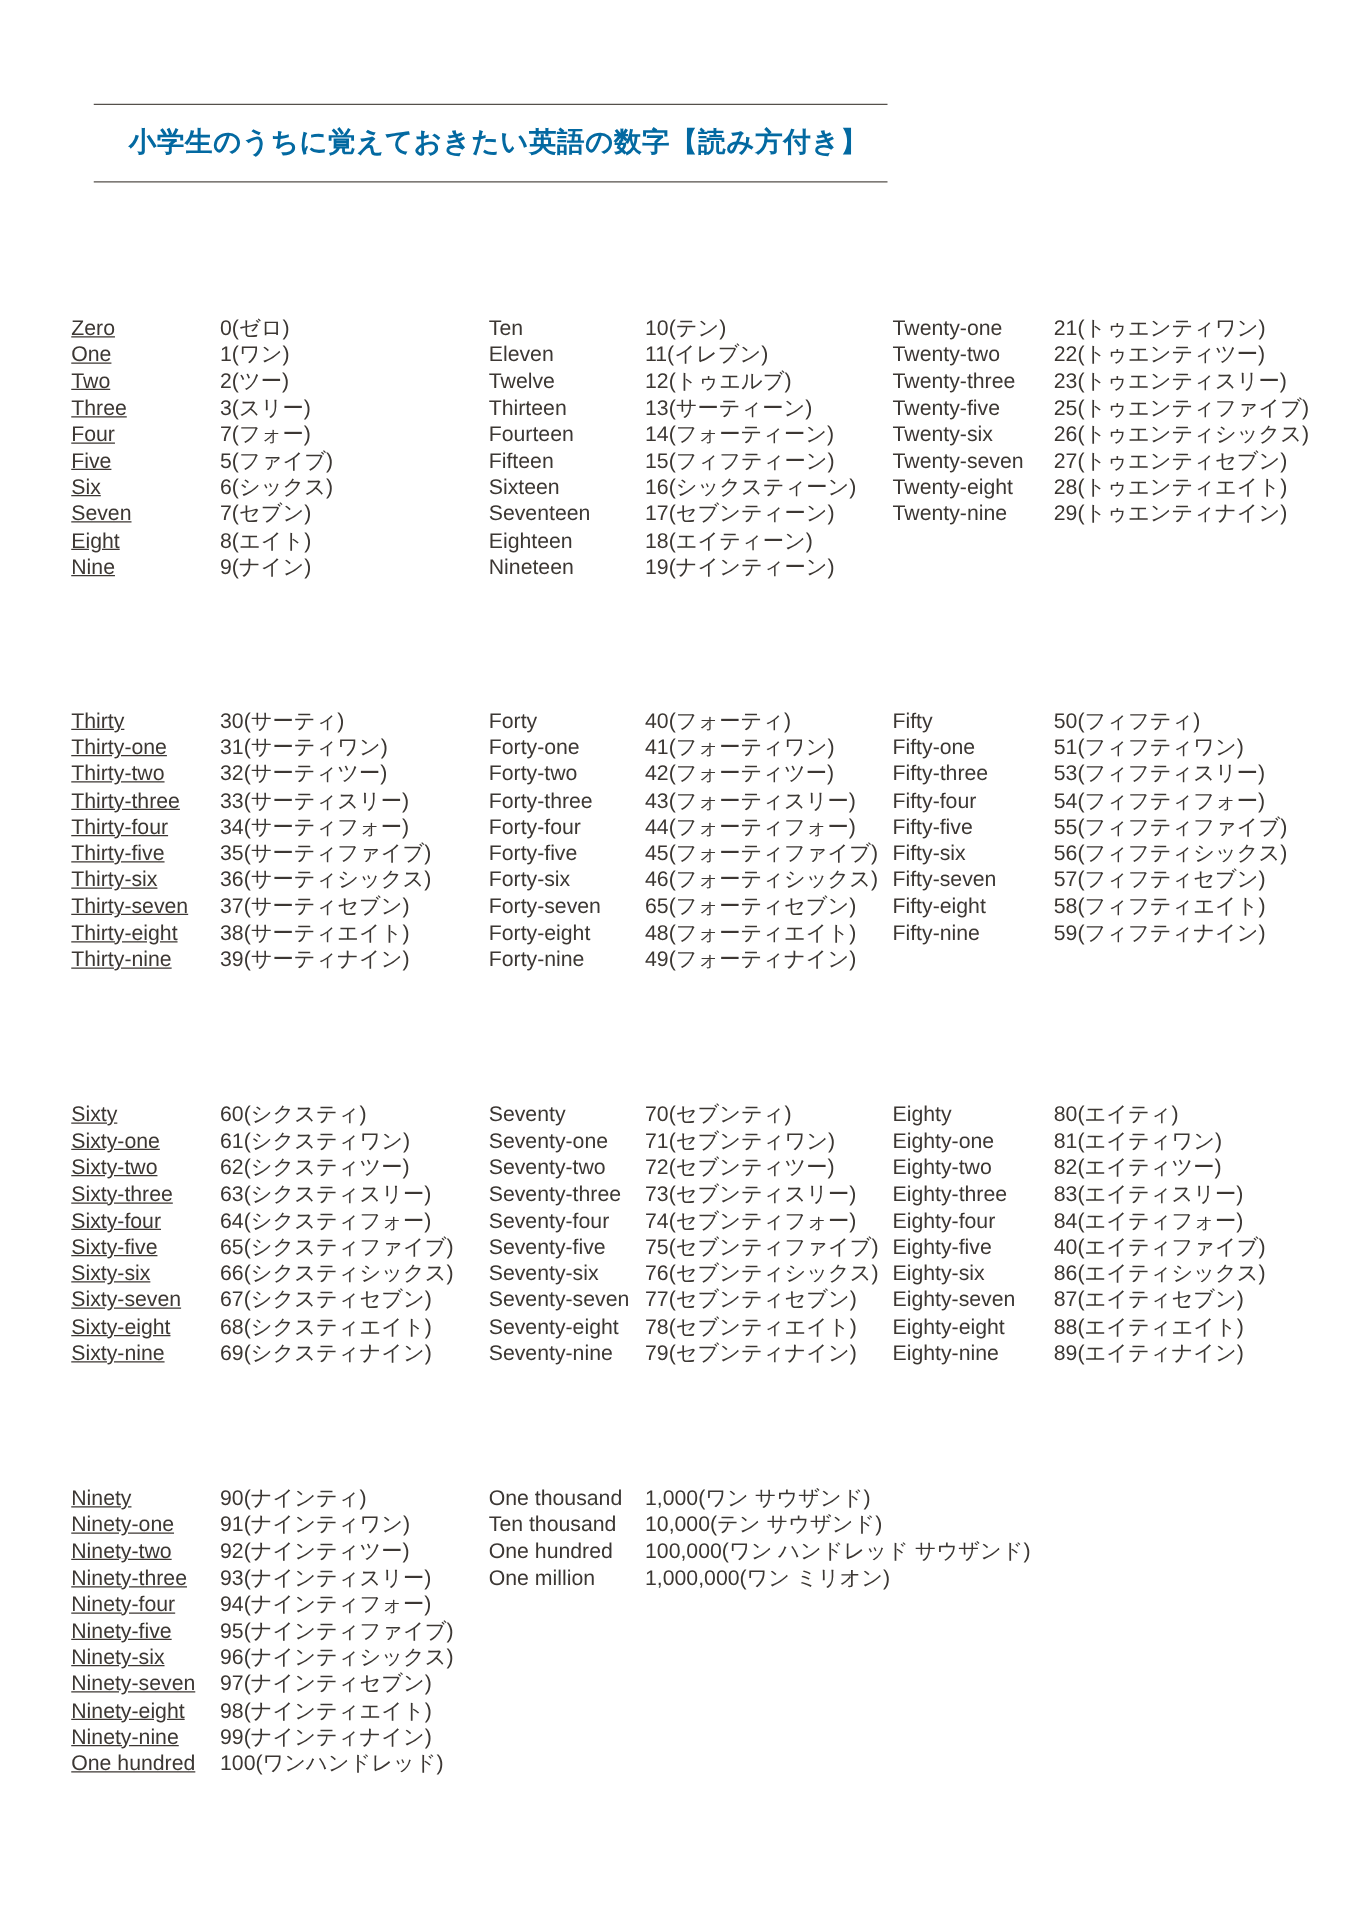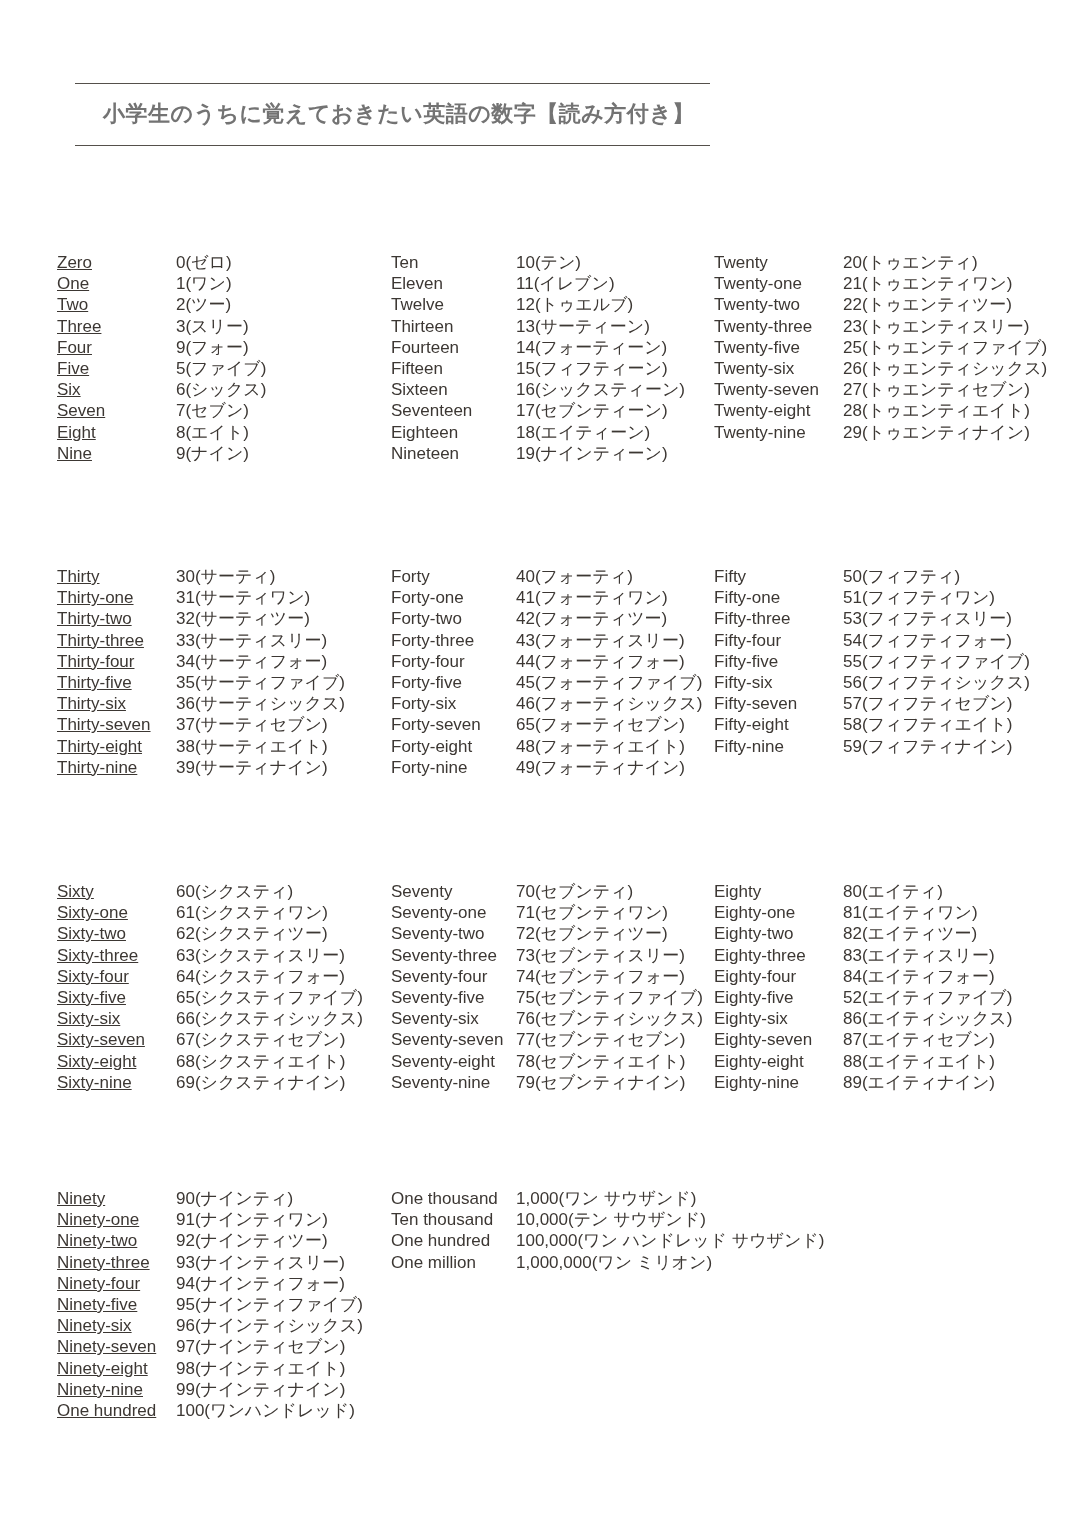--- a/index.html
+++ b/index.html
@@ -13,21 +13,21 @@
   }
   .rule{
     position:absolute;left:75px;width:635px;height:0;
     border-top:1px solid #55504b;
   }
   .rule-top{top:83px;}
   .rule-bottom{top:145px;}
   .page-title{
     position:absolute;left:103px;top:100px;margin:0;
     font-size:22px;line-height:28px;font-weight:bold;
-    color:#737373;letter-spacing:0.5px;white-space:nowrap;
+    color:#0369a1;letter-spacing:0.5px;white-space:nowrap;
   }
   .groups{position:absolute;left:0;top:0;width:100%;height:100%;}
   .group{position:absolute;left:0;width:100%;}
   .group:nth-child(1){top:252px;}
   .group:nth-child(2){top:566px;}
   .group:nth-child(3){top:881px;}
   .group:nth-child(4){top:1188px;}
   .col{position:absolute;top:0;white-space:nowrap;}
   .col-0{left:57px;}
   .col-1{left:391px;}
@@ -67,21 +67,21 @@
           <div class="row">
             <span class="en">Two</span>
             <span class="reading">2(ツー)</span>
           </div>
           <div class="row">
             <span class="en">Three</span>
             <span class="reading">3(スリー)</span>
           </div>
           <div class="row">
             <span class="en">Four</span>
-            <span class="reading">9(フォー)</span>
+            <span class="reading">7(フォー)</span>
           </div>
           <div class="row">
             <span class="en">Five</span>
             <span class="reading">5(ファイブ)</span>
           </div>
           <div class="row">
             <span class="en">Six</span>
             <span class="reading">6(シックス)</span>
           </div>
           <div class="row">
@@ -133,24 +133,20 @@
           <div class="row">
             <span class="en">Eighteen</span>
             <span class="reading">18(エイティーン)</span>
           </div>
           <div class="row">
             <span class="en">Nineteen</span>
             <span class="reading">19(ナインティーン)</span>
           </div>
         </div>
         <div class="col col-2">
-          <div class="row">
-            <span class="en">Twenty</span>
-            <span class="reading">20(トゥエンティ)</span>
-          </div>
           <div class="row">
             <span class="en">Twenty-one</span>
             <span class="reading">21(トゥエンティワン)</span>
           </div>
           <div class="row">
             <span class="en">Twenty-two</span>
             <span class="reading">22(トゥエンティツー)</span>
           </div>
           <div class="row">
             <span class="en">Twenty-three</span>
@@ -403,21 +399,21 @@
           <div class="row">
             <span class="en">Eighty-three</span>
             <span class="reading">83(エイティスリー)</span>
           </div>
           <div class="row">
             <span class="en">Eighty-four</span>
             <span class="reading">84(エイティフォー)</span>
           </div>
           <div class="row">
             <span class="en">Eighty-five</span>
-            <span class="reading">52(エイティファイブ)</span>
+            <span class="reading">40(エイティファイブ)</span>
           </div>
           <div class="row">
             <span class="en">Eighty-six</span>
             <span class="reading">86(エイティシックス)</span>
           </div>
           <div class="row">
             <span class="en">Eighty-seven</span>
             <span class="reading">87(エイティセブン)</span>
           </div>
           <div class="row">

